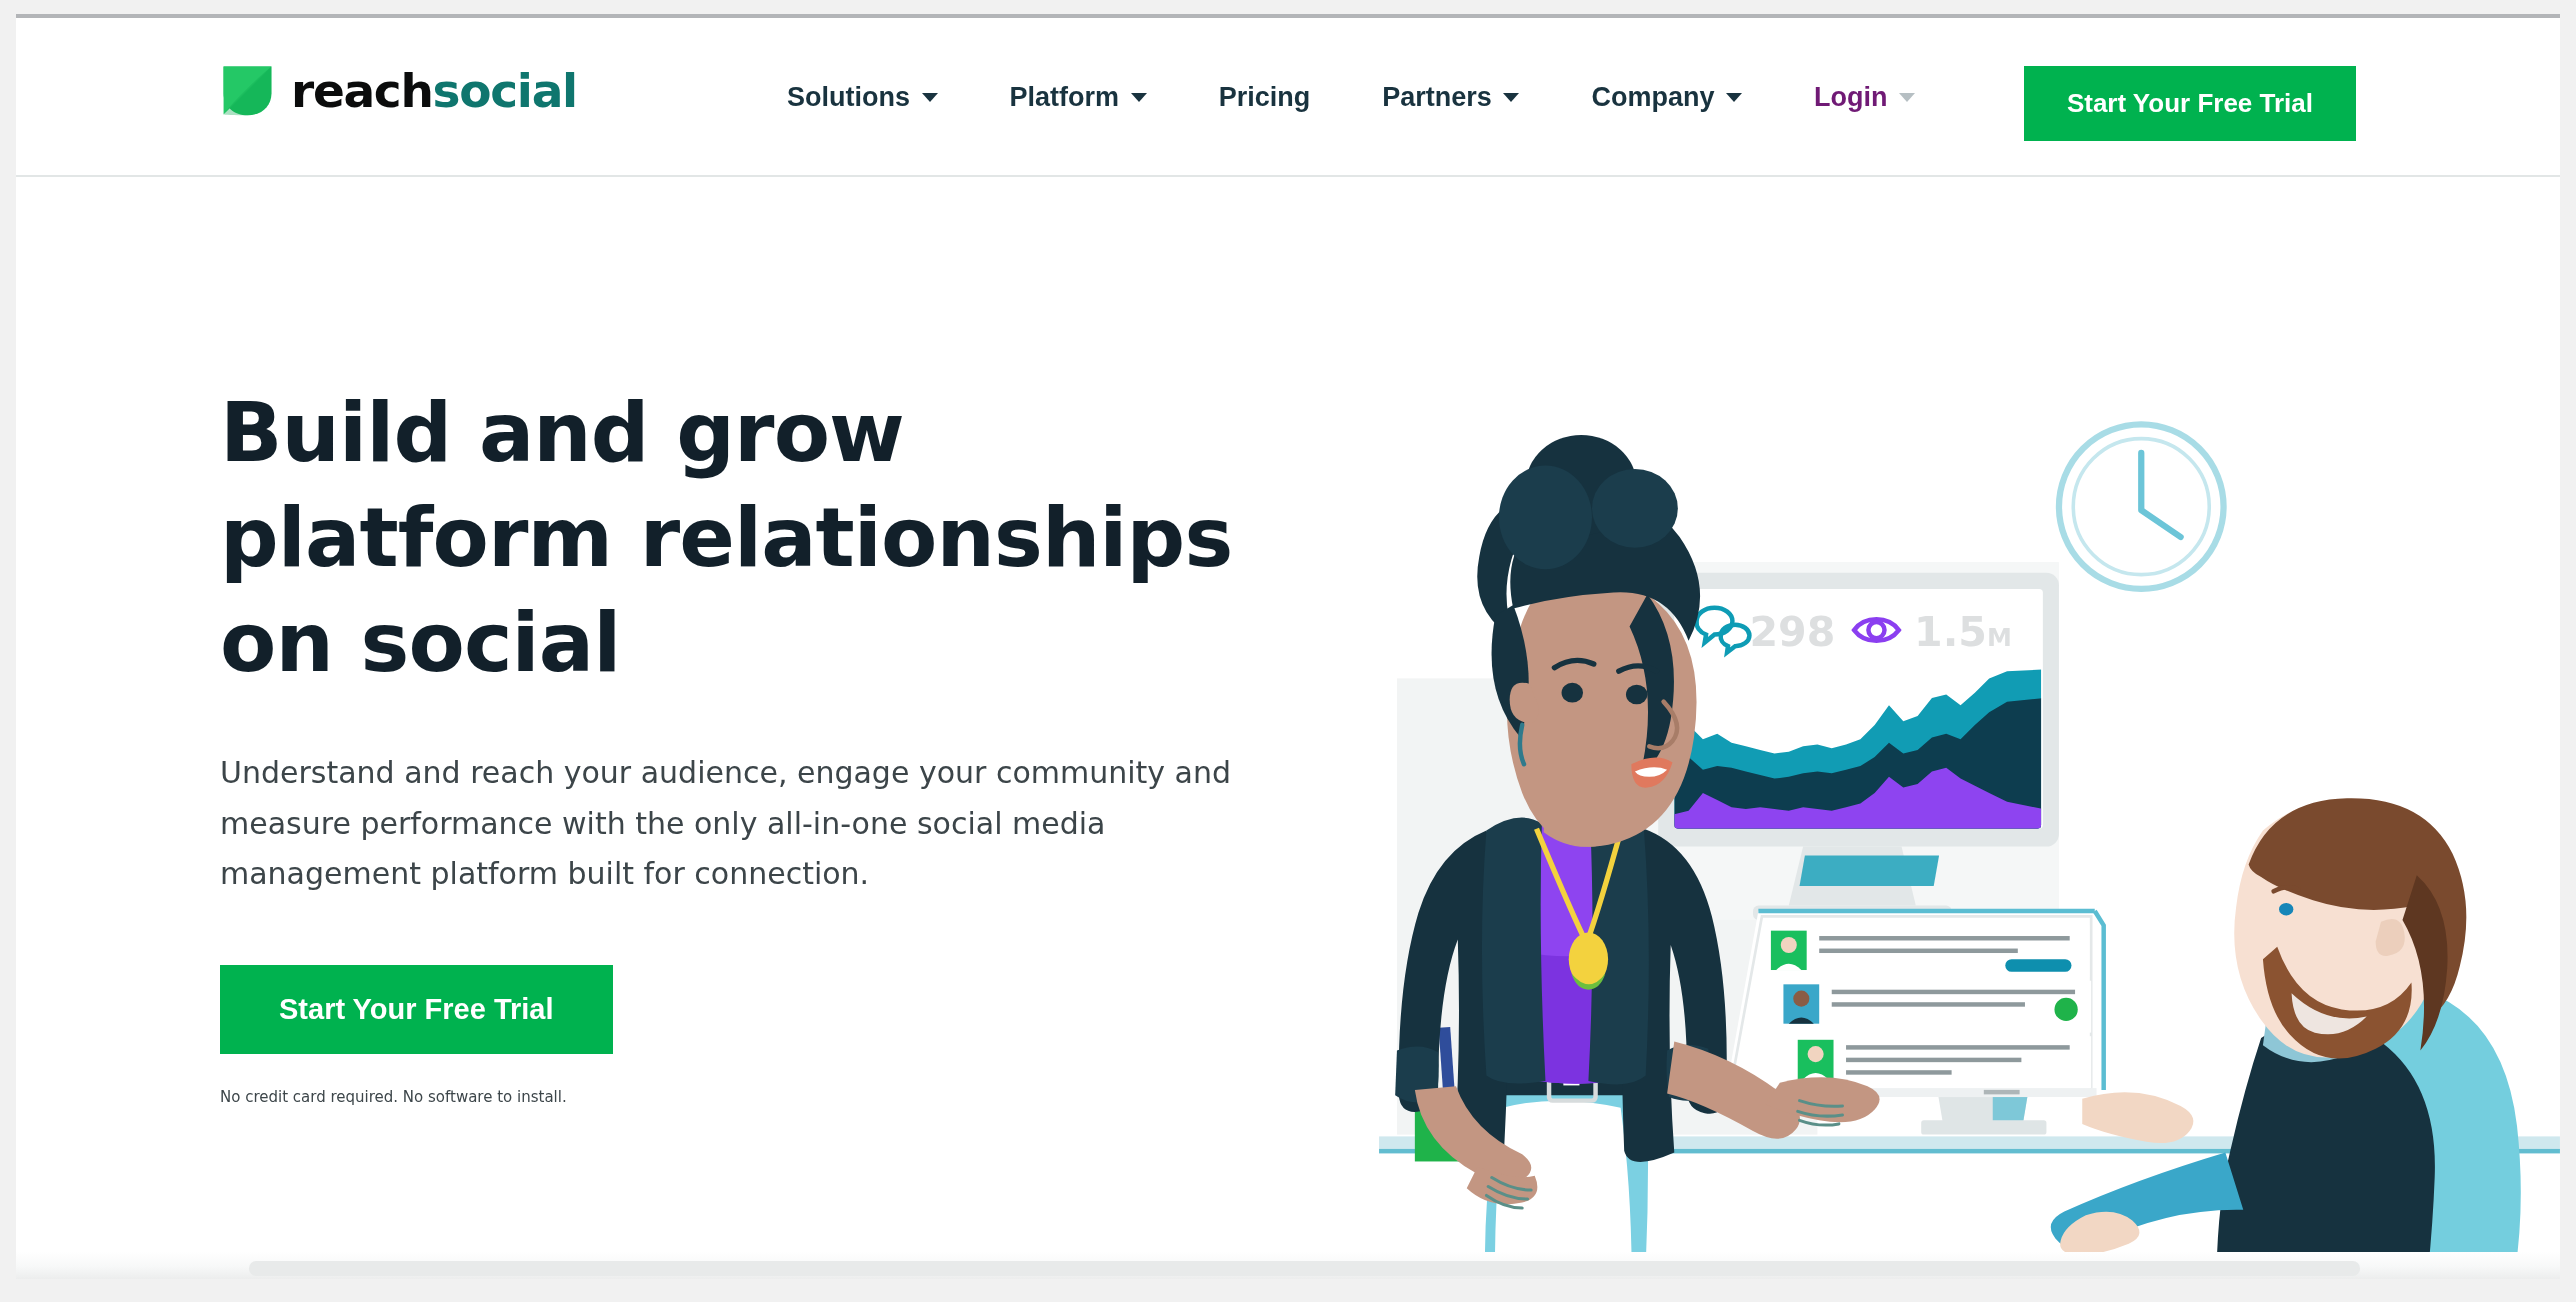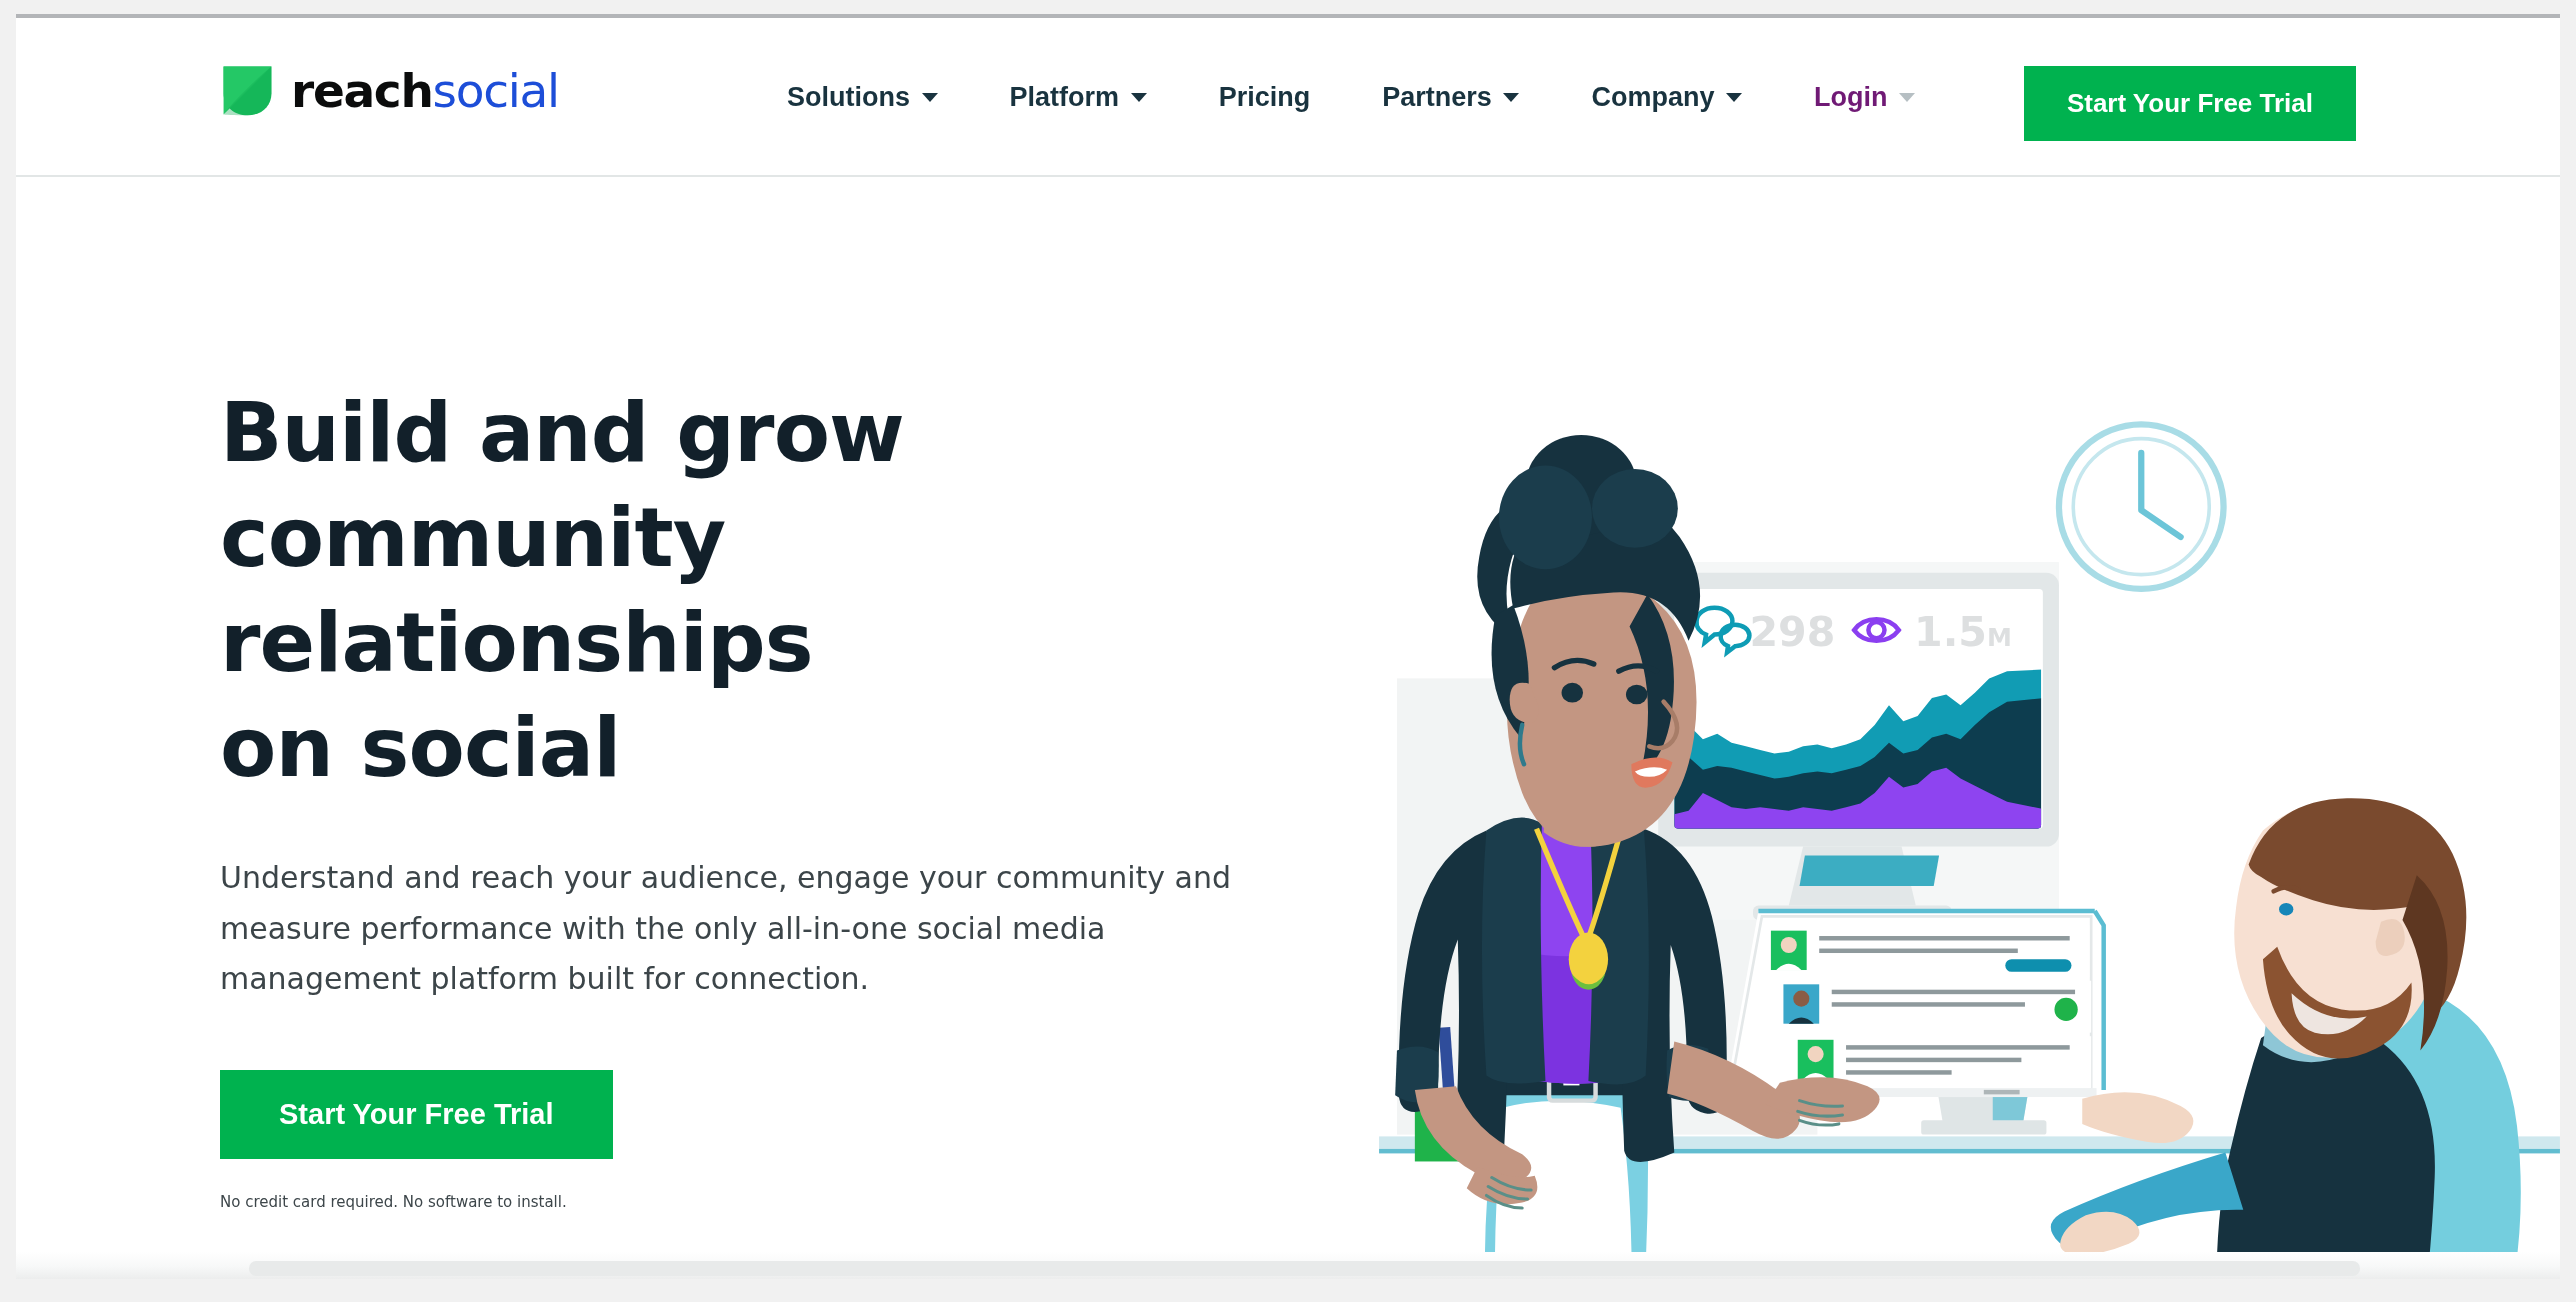--- a/index.html
+++ b/index.html
@@ -37,21 +37,21 @@
   .leaf-mark{
     width:55px; height:55px; position:relative;
   }
   .leaf-mark svg{ display:block; width:55px; height:55px; }
   #brand-wordmark{
     font-size:47px; letter-spacing:-1.3px;
     color:#0b0c0c; line-height:1; white-space:nowrap;
     font-family:"DejaVu Sans", sans-serif;
   }
   #brand-wordmark .w-bold{ font-weight:700; }
-  #brand-wordmark .w-light{ font-weight:400; color:#1d4ed8; }
+  #brand-wordmark .w-light{ font-weight:700; color:#0f766e; }
 
   #primary-nav{
     position:absolute; left:741px; top:0; height:159px;
     display:flex; align-items:center; gap:12px;
   }
   .nav-item{
     display:flex; align-items:center; gap:11.6px;
     padding:0 30px;
     font-size:27px; font-weight:700;
     color:#19333f; text-decoration:none;
@@ -196,21 +196,21 @@
     </nav>
 
     <button id="header-cta">Start Your Free Trial</button>
   </header>
 
   <section id="hero">
 
     <div id="hero-copy">
       <h1 id="hero-title">
         <span>Build and grow</span><br>
-        <span>community relationships</span><br>
+        <span>platform relationships</span><br>
         <span>on social</span>
       </h1>
 
       <p id="hero-subtitle">Understand and reach your audience, engage your community and measure performance with the only all-in-one social media management platform built for connection.</p>
 
       <button id="hero-cta">Start Your Free Trial</button>
 
       <p id="hero-disclaimer">No credit card required. No software to install.</p>
     </div>
 

